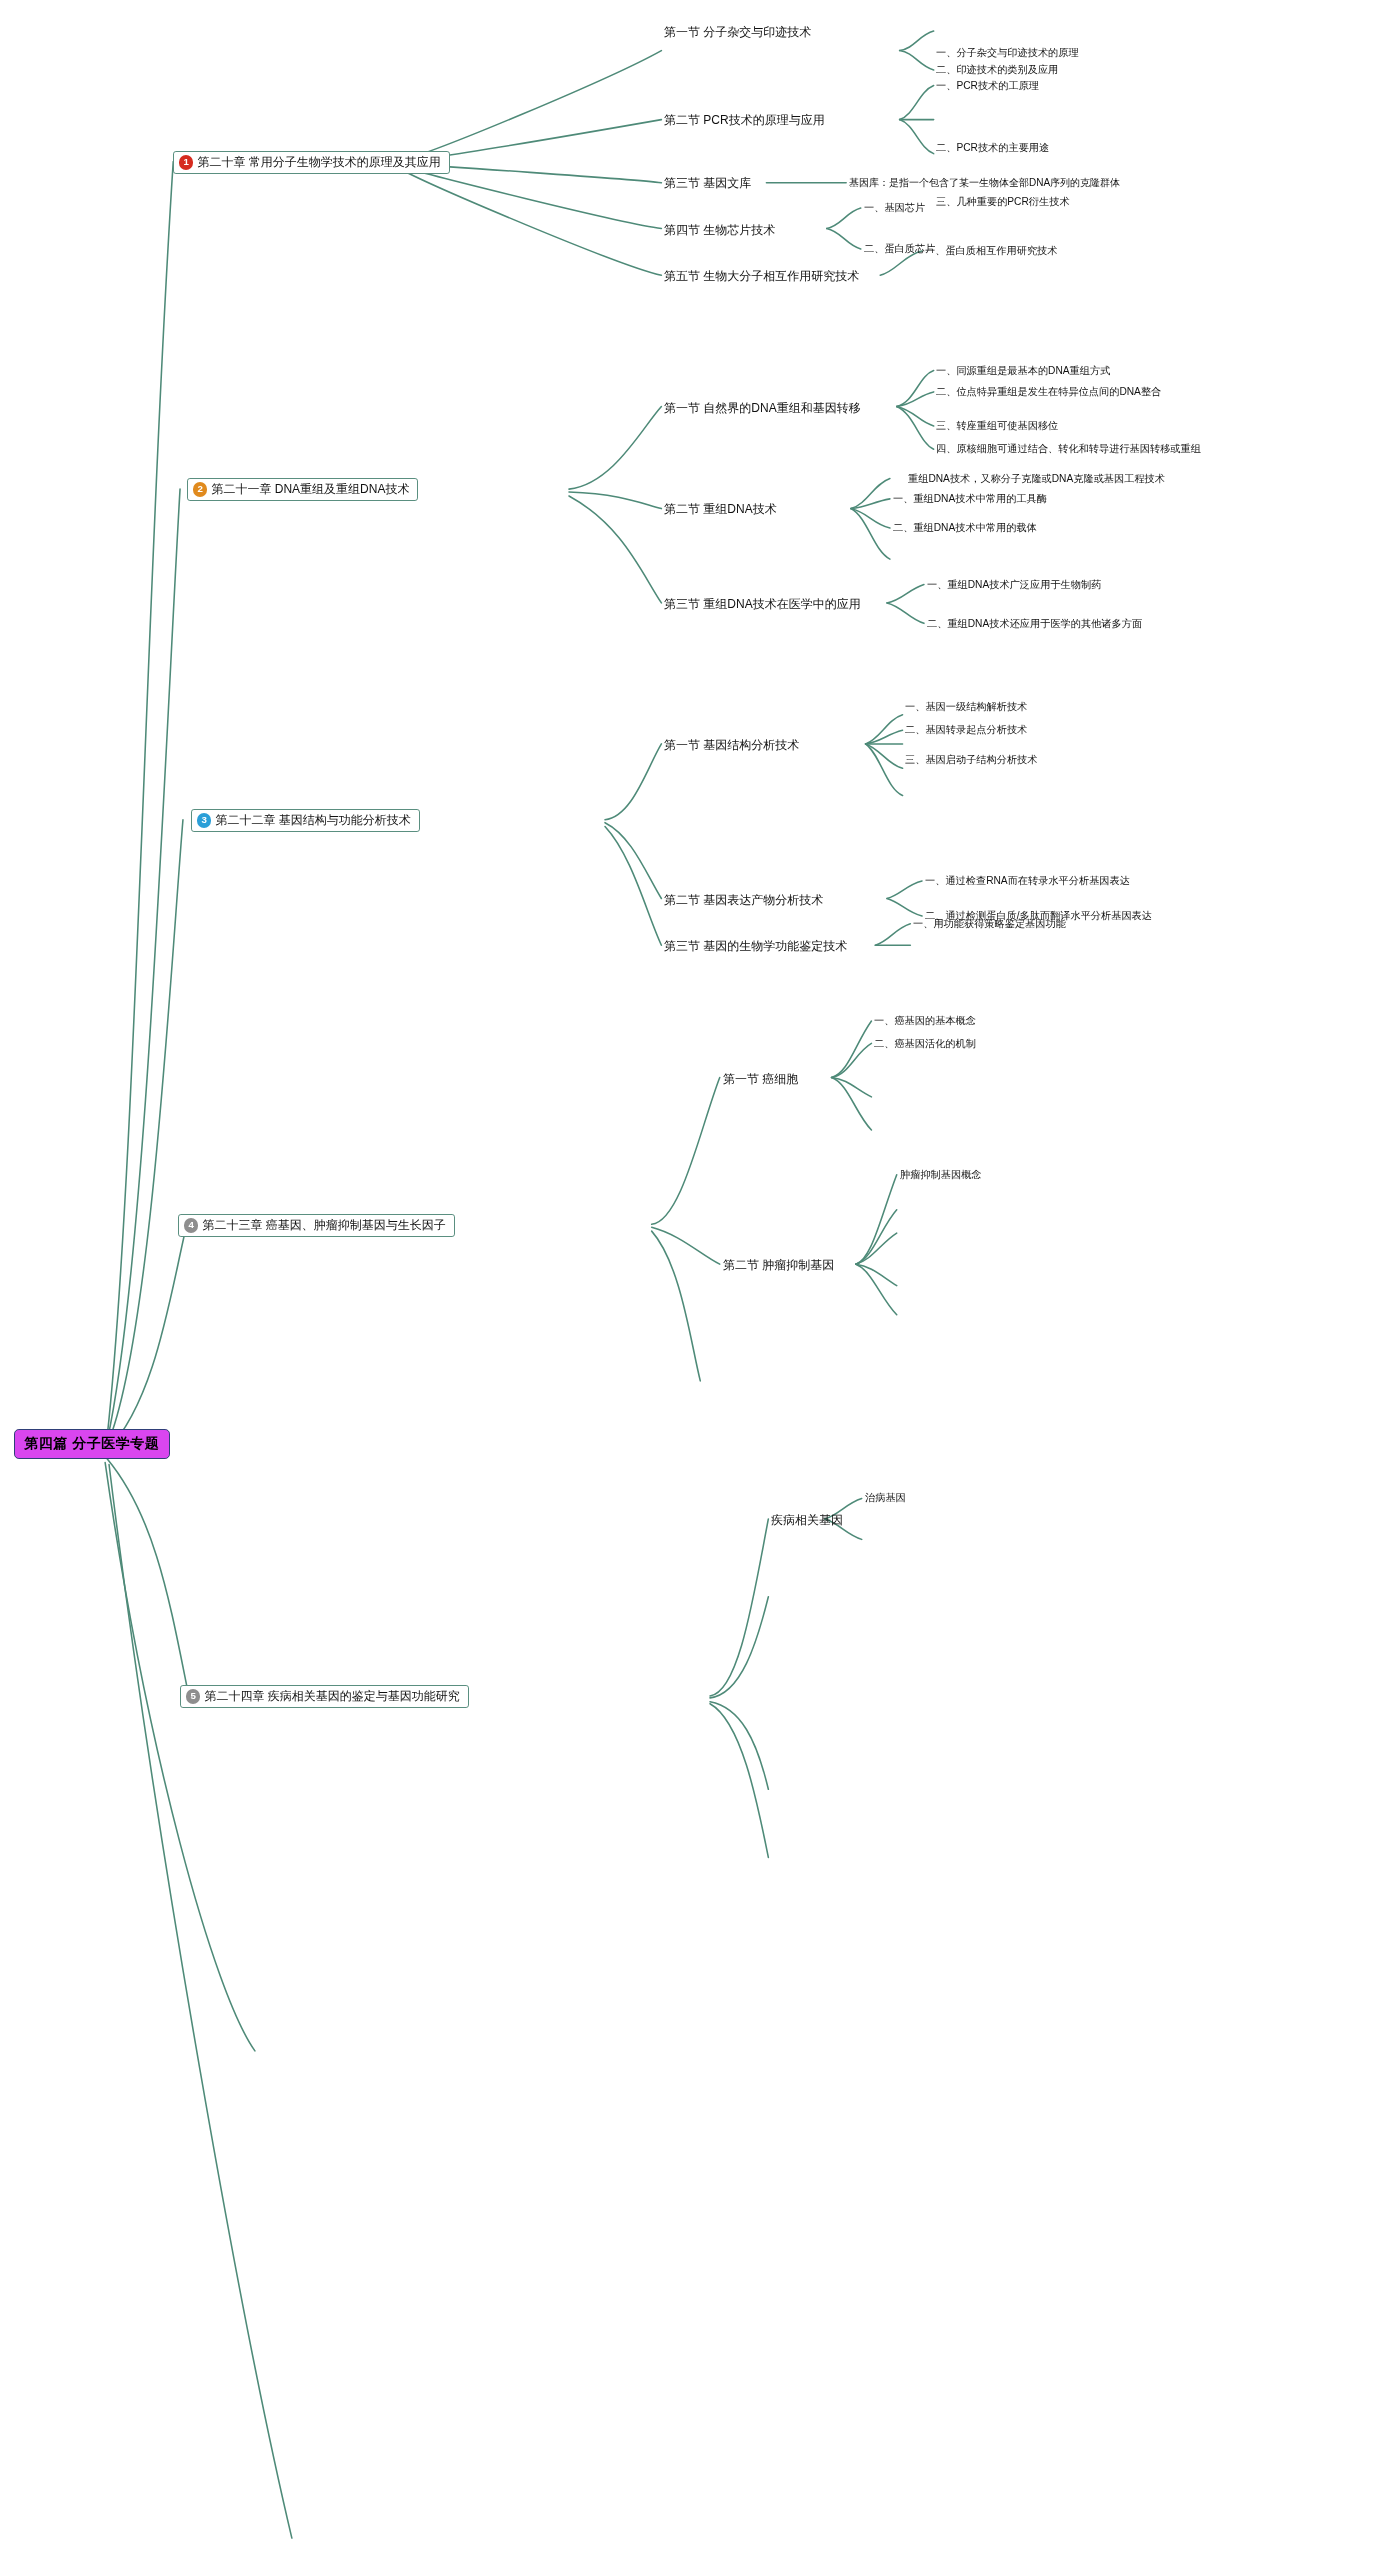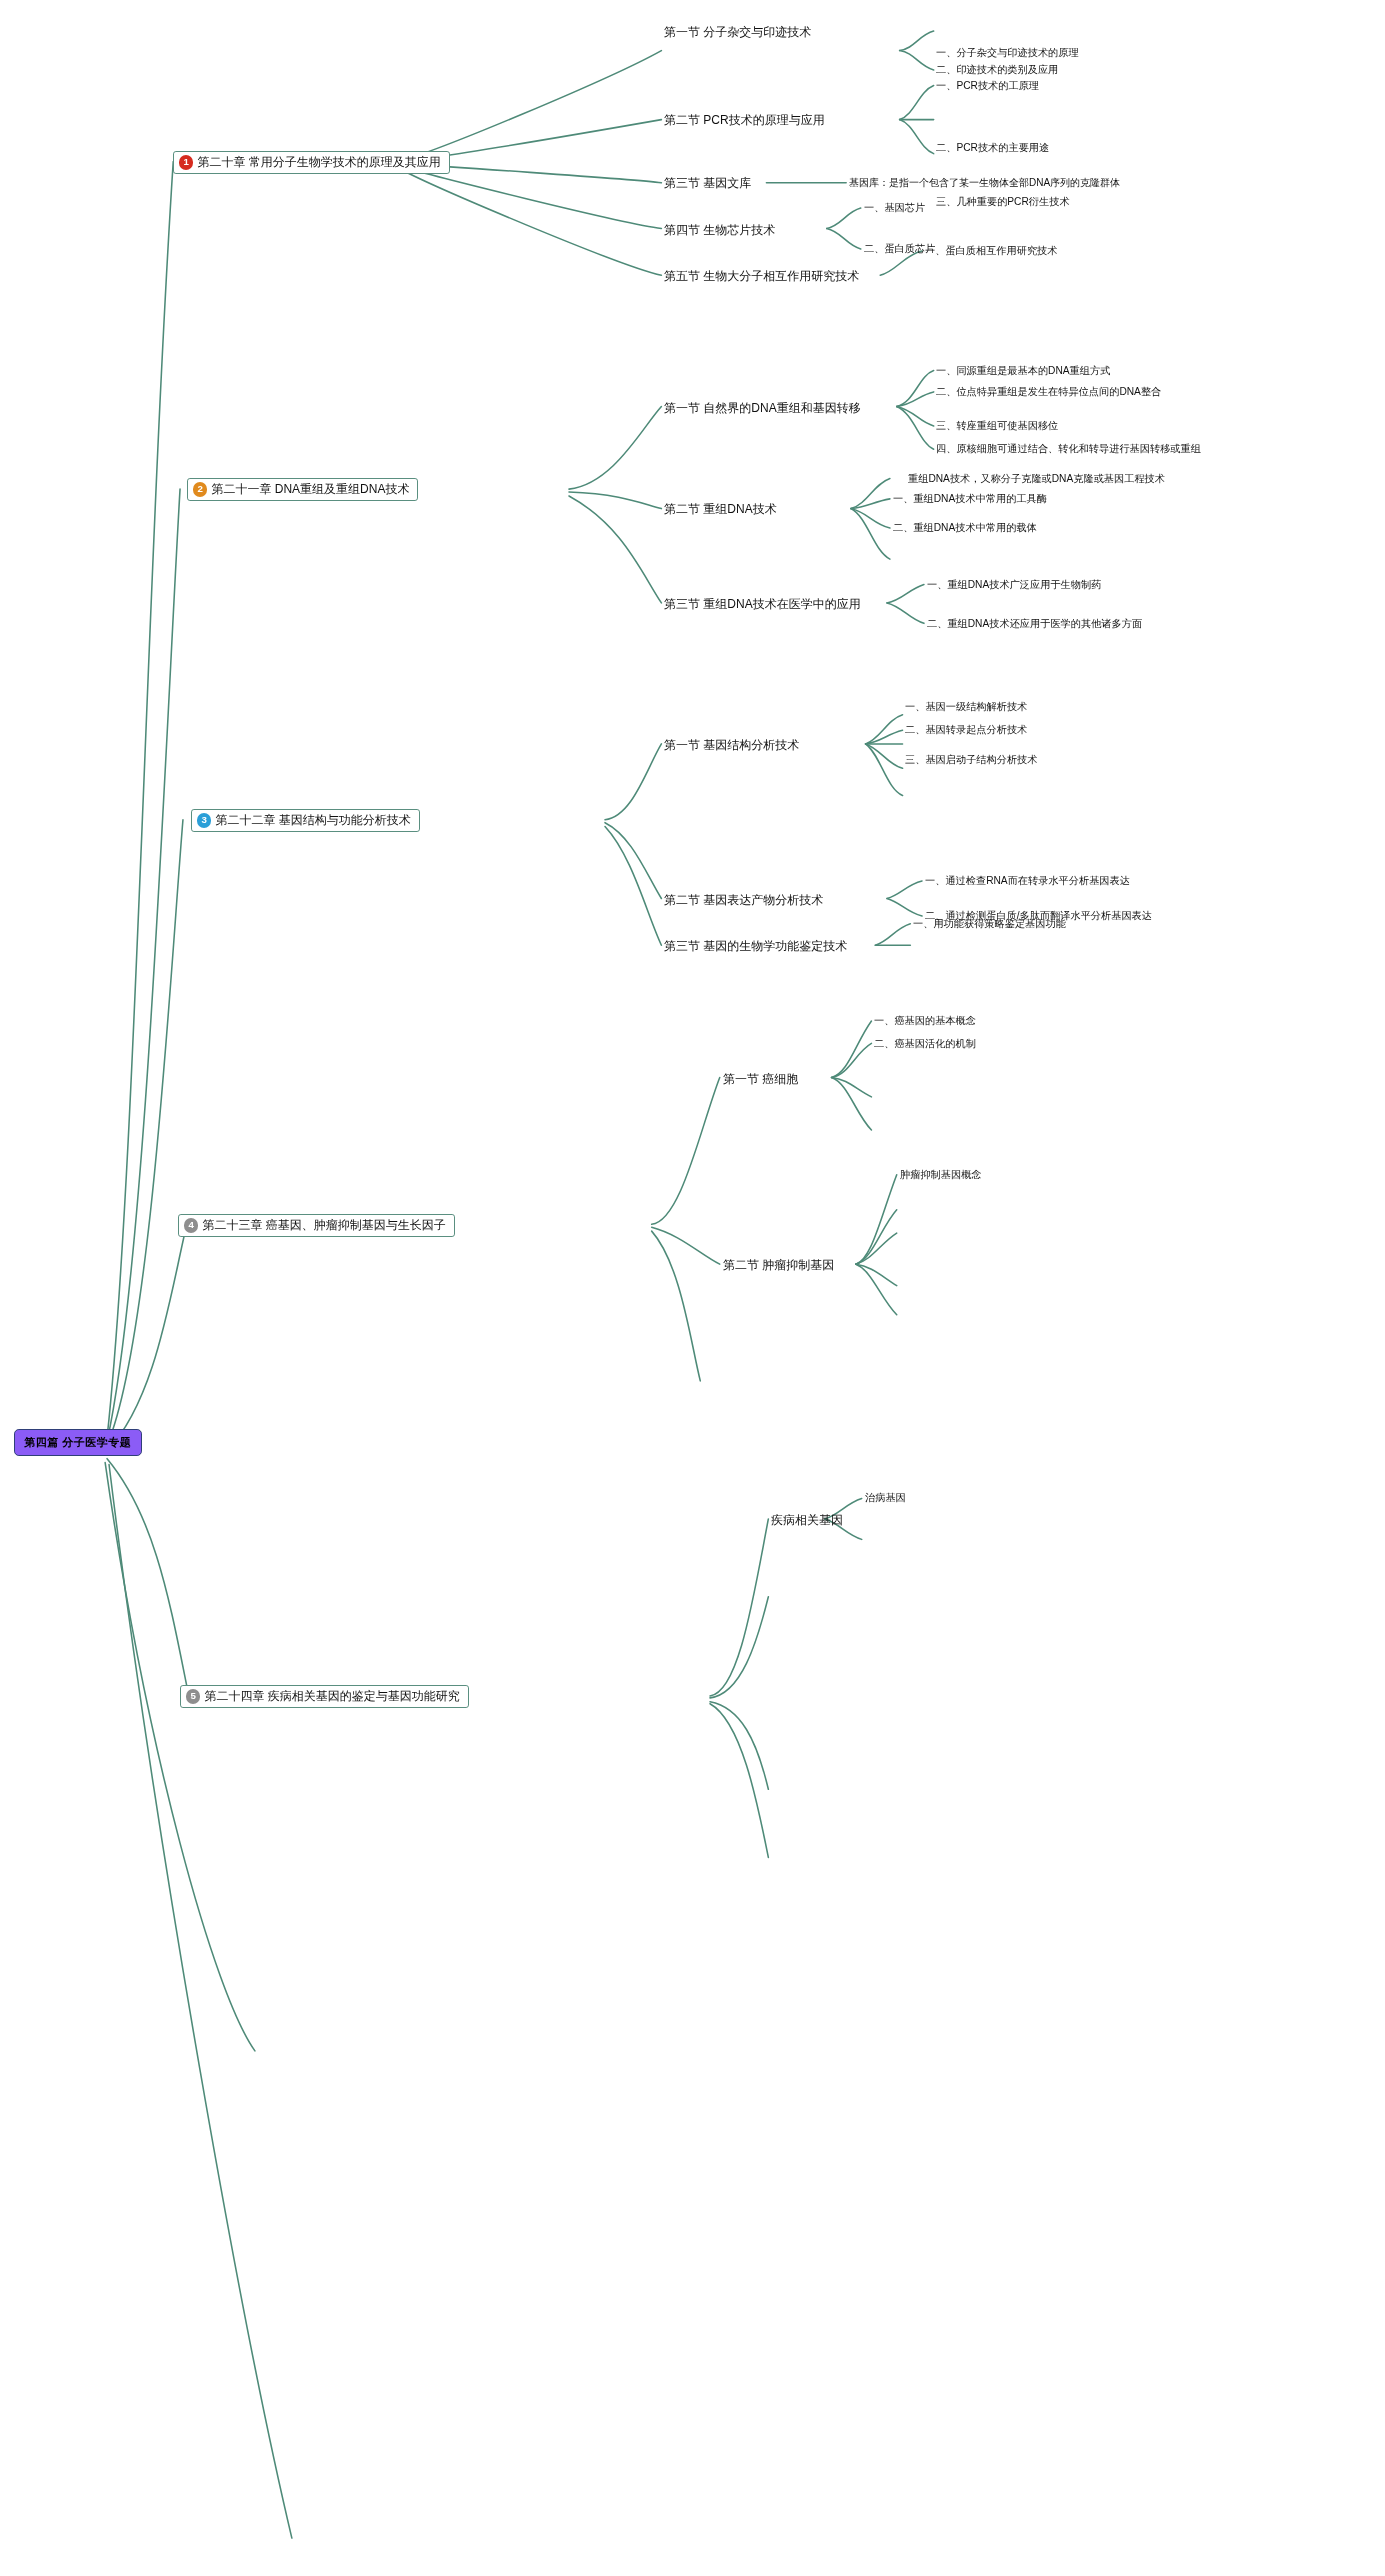--- a/index.html
+++ b/index.html
@@ -4,25 +4,25 @@
 <style>
   html,body{margin:0;padding:0;background:#ffffff;}
   body{font-family:"Liberation Sans","DejaVu Sans",sans-serif;color:#1a1a1a;}
   #canvas{position:relative;width:1386px;height:2576px;background:#fff;overflow:hidden;}
   #edges{position:absolute;left:0;top:0;width:1386px;height:2576px;pointer-events:none;}
 
   .node{position:absolute;white-space:nowrap;}
 
   
   .root{
-    background:#8b5cf6;
+    background:#d946ef;
     border:1px solid #2f3f78;
     border-radius:4.9px;
     color:#000;
-    font-size:11px;
+    font-size:14px;
     font-weight:bold;
     padding:4.9px 9.7px;
     letter-spacing:0.5px;
   }
 
   
   .chapter{
     border:1px solid #5a8f80;
     border-radius:2.9px;
     background:#ffffff;

